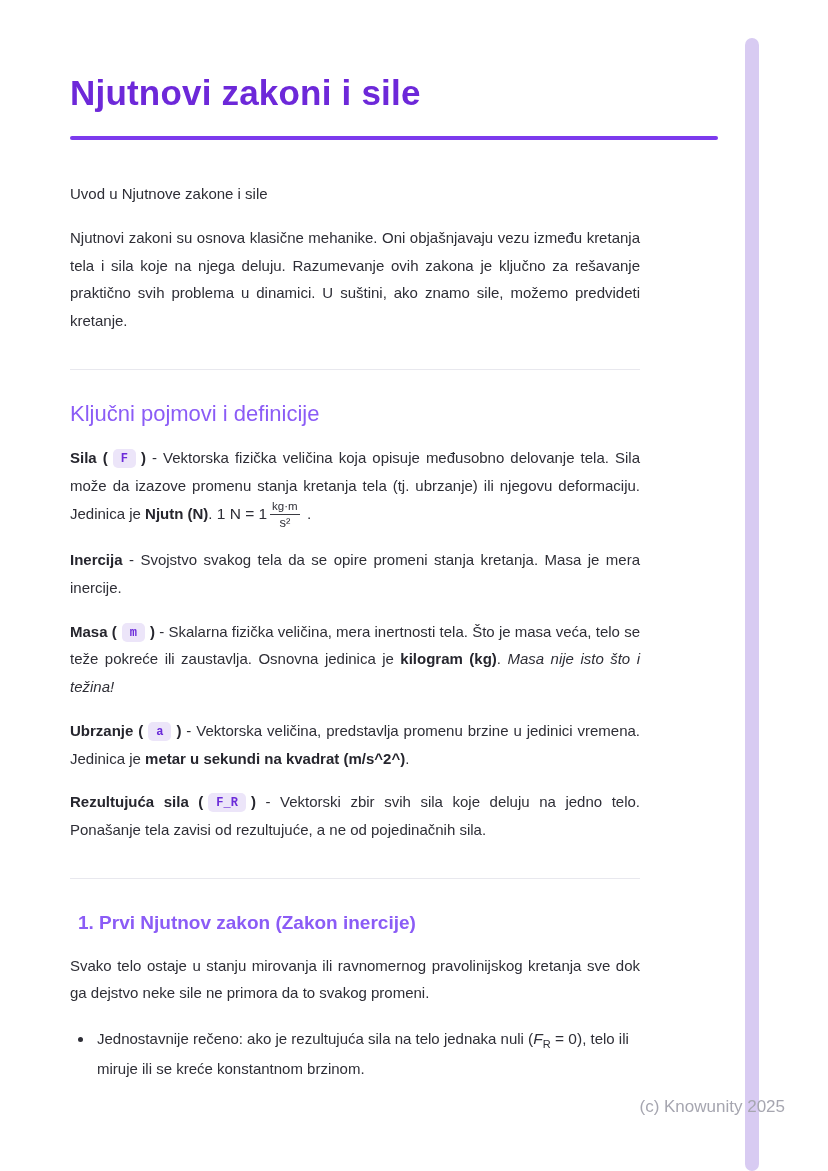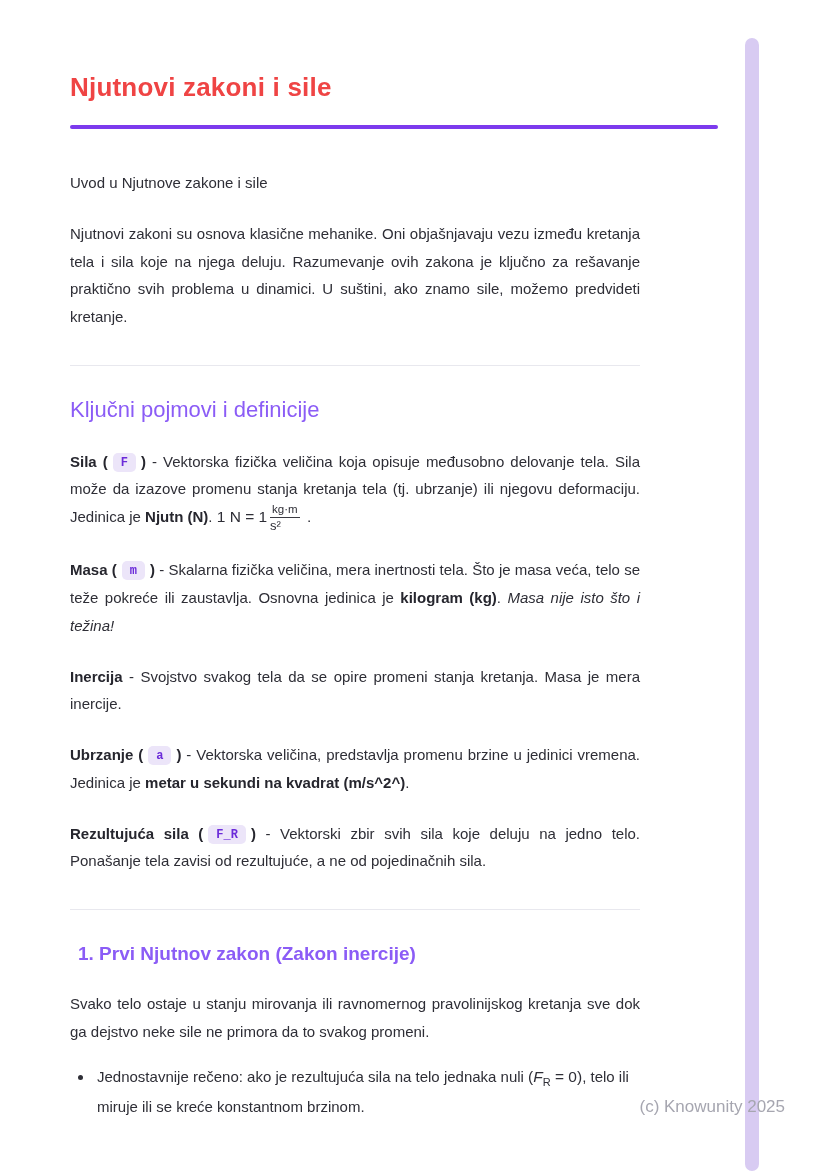--- a/index.html
+++ b/index.html
@@ -14,36 +14,36 @@
   }
   .content {
     position: absolute;
     left: 70px; top: 0;
     width: 570px;
     font-size: 15px;
     line-height: 1.85;
   }
   h1.page-title {
     margin: 72px 0 8px;
-    font-size: 26px;
+    font-size: 35px;
     line-height: 1.2;
     font-weight: 700;
-    color: #ef4444;
+    color: #6d28d9;
     letter-spacing: 0.2px;
   }
   .title-rule {
     margin-top: 22px;
     width: 648px;
     height: 4px;
     background: #7C3AED;
     border-radius: 2px;
   }
   p { margin: 0; }
   .lead-p { margin-top: 40px; }
-  .body-p { margin-top: 23px; text-align: justify; }
+  .body-p { margin-top: 16px; text-align: justify; }
   hr.divider {
     border: 0;
     border-top: 1px solid #E8E8EE;
     margin: 34px 0 0;
     width: 570px;
   }
   h2.section-heading {
     margin: 30px 0 0;
     font-size: 22px;
     line-height: 1.3;
@@ -72,20 +72,21 @@
     margin: 0 5px;
     vertical-align: 1px;
   }
   .math {
     font-family: Liberation Sans, sans-serif;
     font-size: 15.5px;
     white-space: nowrap;
   }
   .frac {
     display: inline-block;
+    text-align: center;
     vertical-align: middle;
     margin: 0 3px;
   }
   .fnum {
     display: block;
     font-size: 11.5px;
     line-height: 1.2;
     padding: 0 2px;
     border-bottom: 1px solid #3A3A42;
   }
@@ -120,23 +121,23 @@
   <p class="lead-p">Uvod u Njutnove zakone i sile</p>
 
   <p class="body-p">Njutnovi zakoni su osnova klasične mehanike. Oni objašnjavaju vezu između kretanja tela i sila koje na njega deluju. Razumevanje ovih zakona je ključno za rešavanje praktično svih problema u dinamici. U suštini, ako znamo sile, možemo predvideti kretanje.</p>
 
   <hr class="divider">
 
   <h2 class="section-heading">Ključni pojmovi i definicije</h2>
 
   <p class="body-p"><strong>Sila (</strong><span class="chip">F</span><strong>)</strong><span> - Vektorska fizička veličina koja opisuje međusobno delovanje tela. Sila može da izazove promenu stanja kretanja tela (tj. ubrzanje) ili njegovu deformaciju. Jedinica je </span><strong>Njutn (N)</strong><span>. </span><span class="math"><span>1 N = 1</span><span class="frac"><span class="fnum">kg·m</span><span class="fden">s²</span></span><span> .</span></span></p>
 
+  <p class="body-p"><strong>Inercija</strong><span> - Svojstvo svakog tela da se opire promeni stanja kretanja. Masa je mera inercije.</span></p>
+
   <p class="body-p"><strong>Masa (</strong><span class="chip">m</span><strong>)</strong><span> - Skalarna fizička veličina, mera inertnosti tela. Što je masa veća, telo se teže pokreće ili zaustavlja. Osnovna jedinica je </span><strong>kilogram (kg)</strong><span>. </span><span class="italic">Masa nije isto što i težina!</span></p>
-
-  <p class="body-p"><strong>Inercija</strong><span> - Svojstvo svakog tela da se opire promeni stanja kretanja. Masa je mera inercije.</span></p>
 
   <p class="body-p"><strong>Ubrzanje (</strong><span class="chip">a</span><strong>)</strong><span> - Vektorska veličina, predstavlja promenu brzine u jedinici vremena. Jedinica je </span><strong>metar u sekundi na kvadrat (m/s^2^)</strong><span>.</span></p>
 
   <p class="body-p"><strong>Rezultujuća sila (</strong><span class="chip">F_R</span><strong>)</strong><span> - Vektorski zbir svih sila koje deluju na jedno telo. Ponašanje tela zavisi od rezultujuće, a ne od pojedinačnih sila.</span></p>
 
   <hr class="divider">
 
 
   <h3 class="sub-heading">1. Prvi Njutnov zakon (Zakon inercije)</h3>
 

